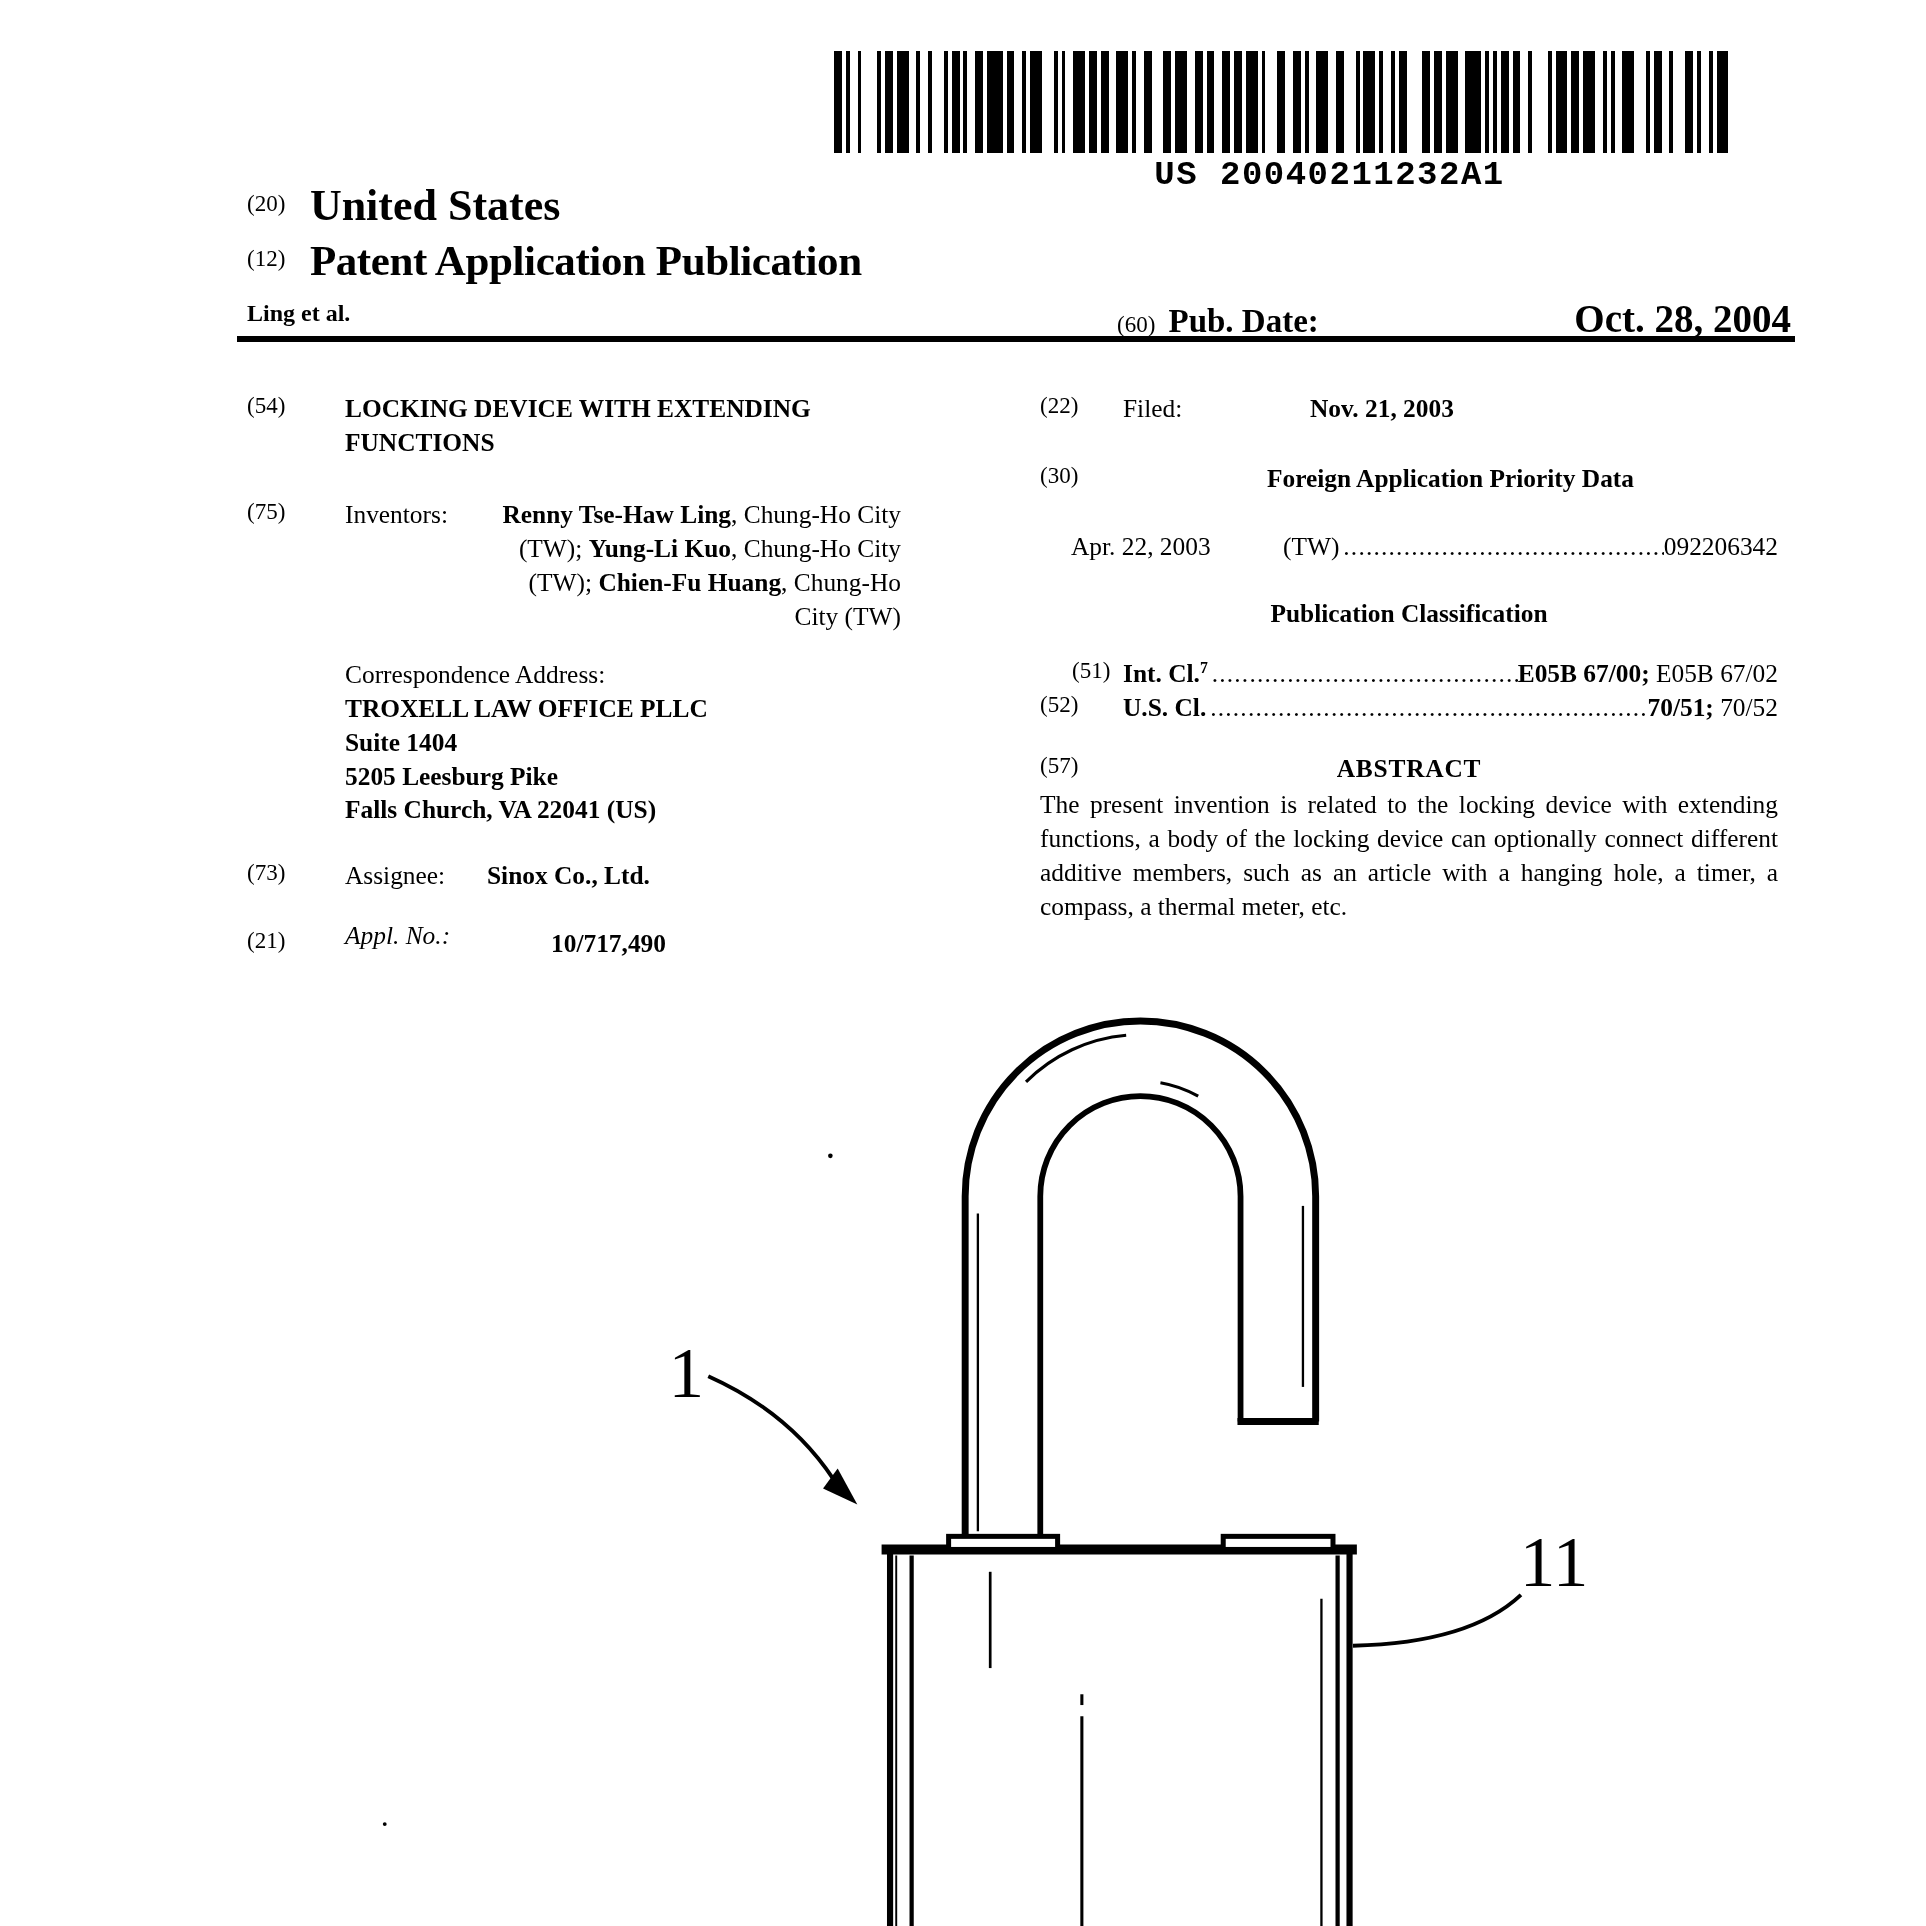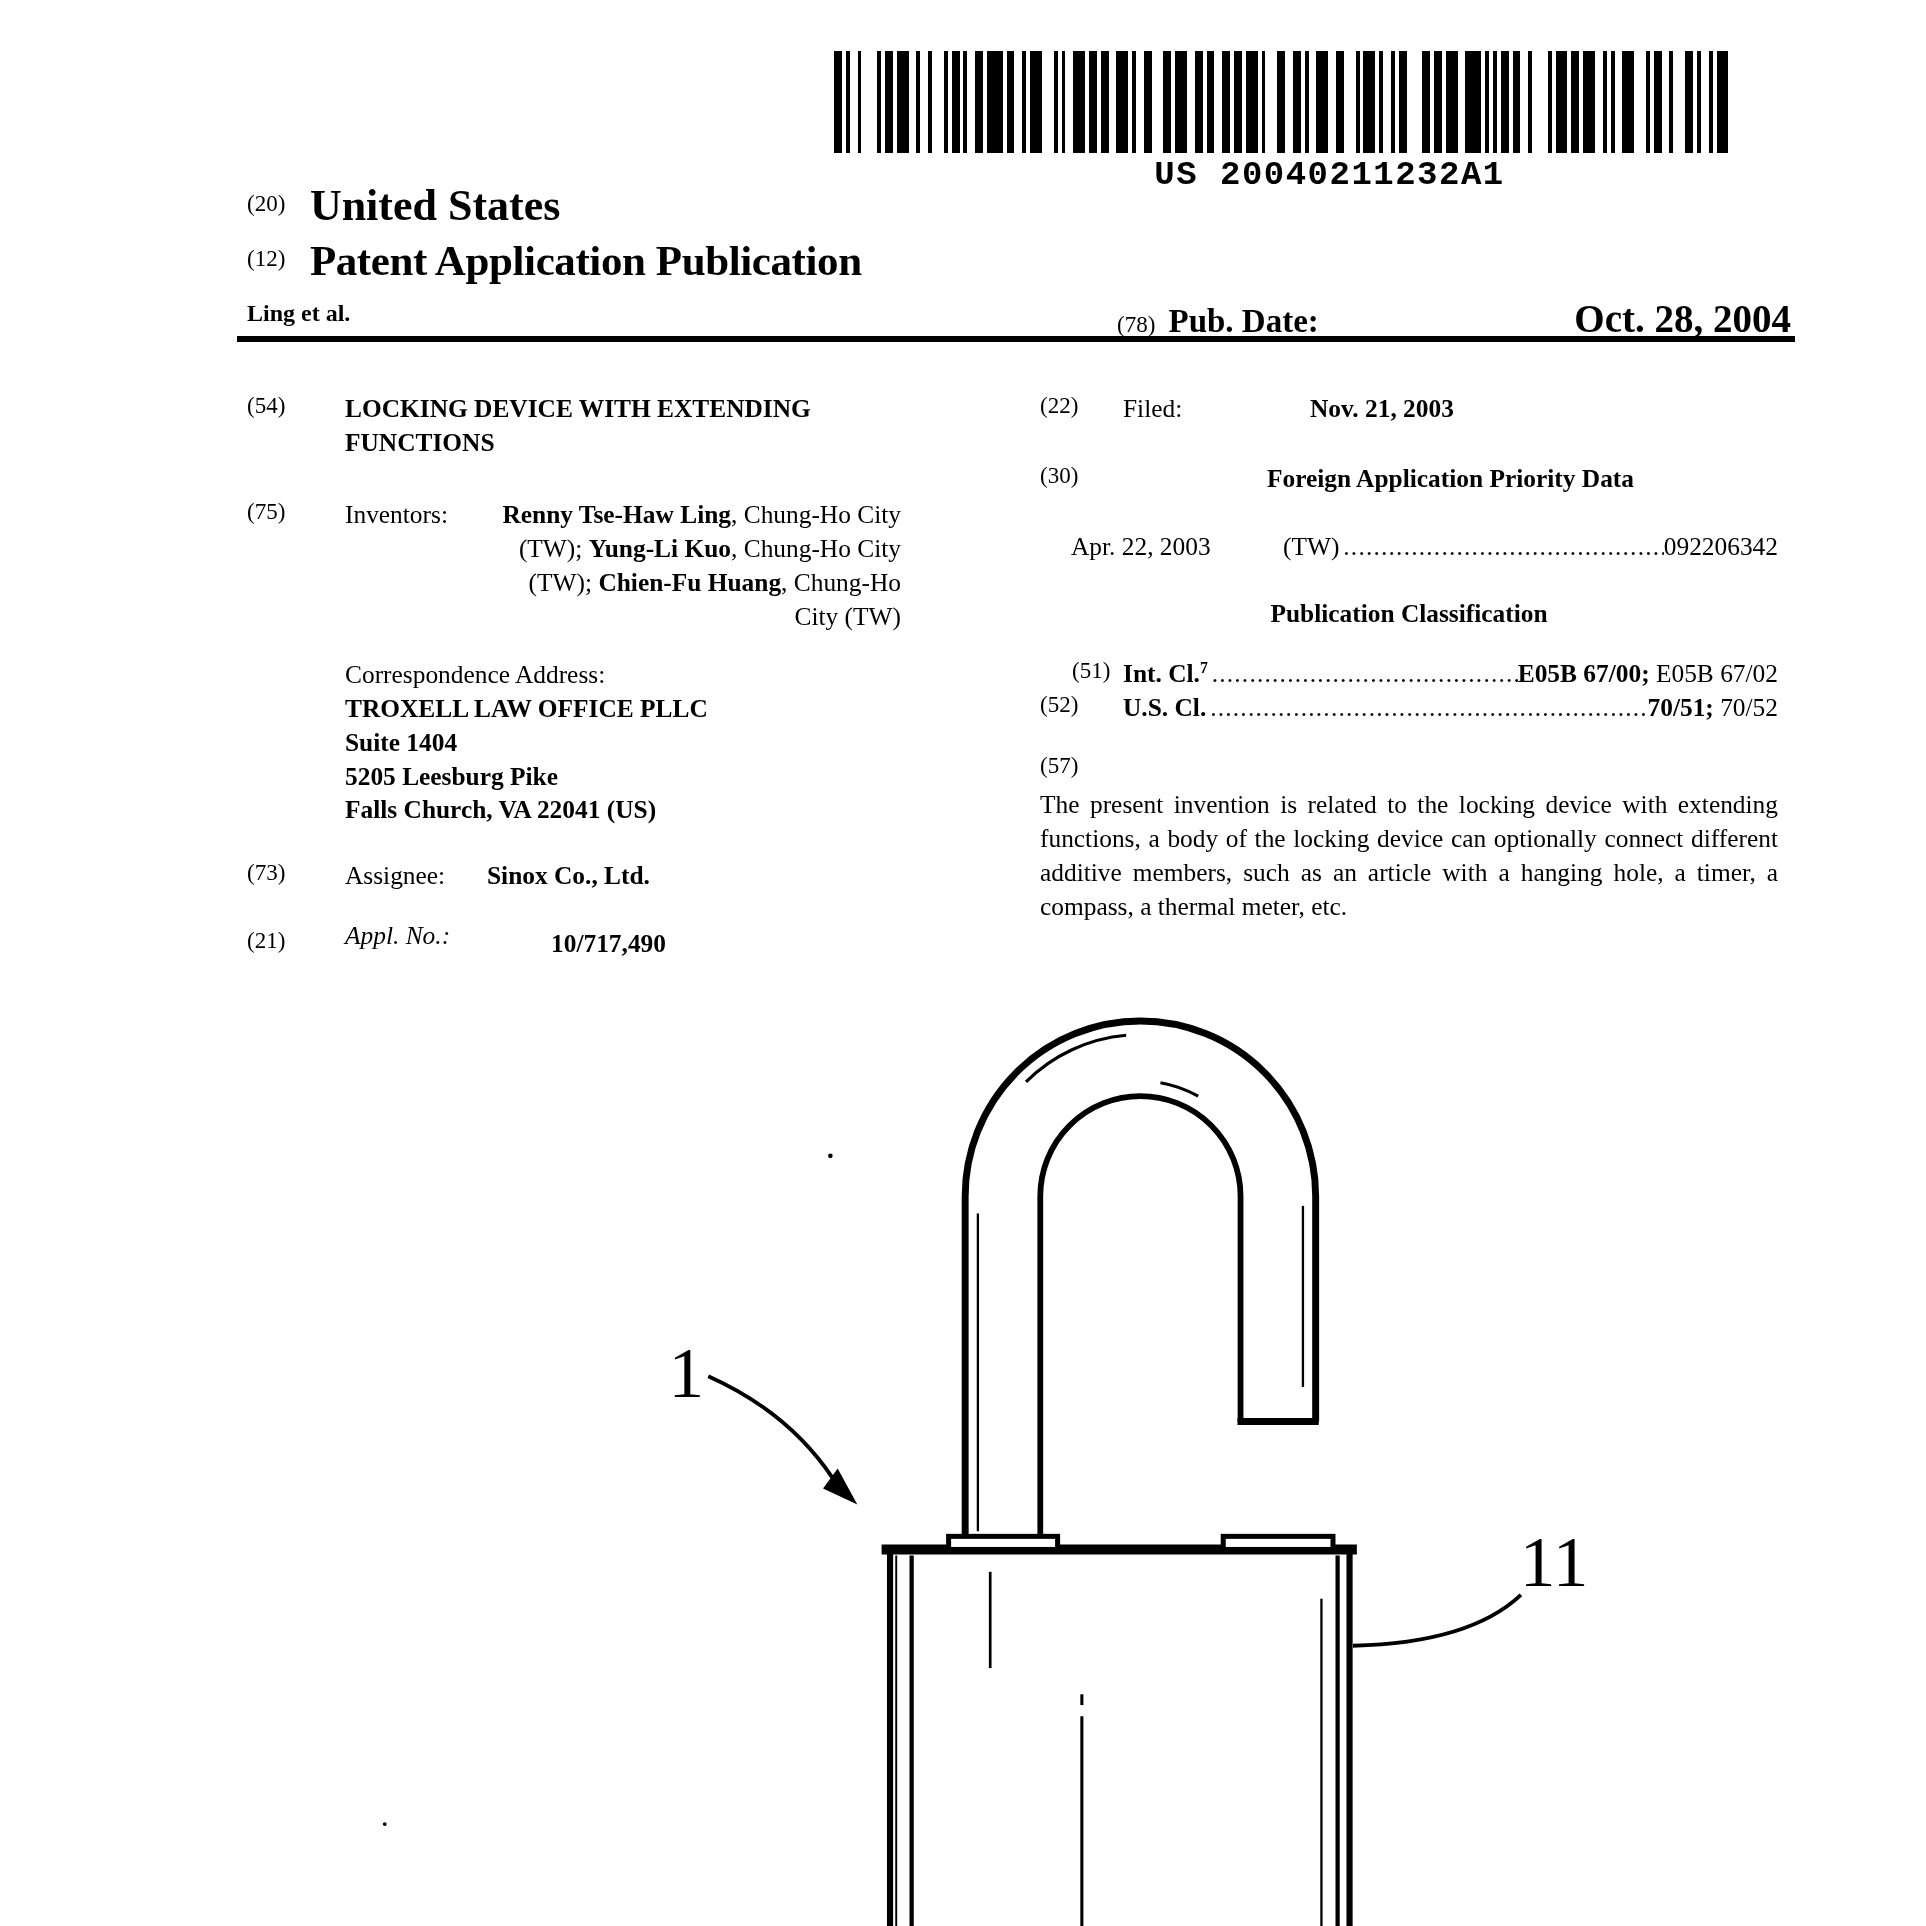--- a/index.html
+++ b/index.html
@@ -173,21 +173,21 @@
   <div class="abs" style="left:247px;top:236px;white-space:nowrap;">
     <span class="code" style="vertical-align:9.2px;">(12)</span>
     <span class="b" style="font-size:43px;margin-left:23px;letter-spacing:-0.4px;">Patent Application Publication</span>
   </div>
 
 
   <div class="abs b" style="left:247px;top:300px;font-size:24px;">Ling et al.</div>
 
   <div class="abs" style="left:1117px;top:296px;width:674px;display:flex;align-items:baseline;justify-content:space-between;white-space:nowrap;">
     <span>
-      <span class="code">(78)</span>
+      <span class="code">(60)</span>
       <span class="b" style="font-size:33px;margin-left:11.6px;">Pub. Date:</span>
     </span>
     <span class="b" style="font-size:39px;">Oct. 28, 2004</span>
   </div>
 
   <div class="abs" style="left:237px;top:336px;width:1558px;height:6.2px;background:#000;"></div>
 
   <div class="abs code" style="left:247px;top:393px;">(54)</div>
   <div class="abs b body-txt" style="left:345px;top:391px;width:578px;">LOCKING DEVICE WITH EXTENDING FUNCTIONS</div>
 
@@ -233,20 +233,21 @@
   </div>
 
   <div class="abs code" style="left:1040px;top:692px;">(52)</div>
   <div class="abs body-txt dotrow" style="left:1123px;top:690px;width:655px;">
     <span class="b nowrap">U.S. Cl.</span>
       <span class="dots">..........................................................................</span>
       <span class="nowrap"><span class="b">70/51;</span> <span>70/52</span></span>
   </div>
 
   <div class="abs code" style="left:1040px;top:753px;">(57)</div>
+  <div class="abs b body-txt" style="left:1040px;top:751px;width:738px;text-align:center;letter-spacing:0.8px;">ABSTRACT</div>
 
   <div class="abs body-txt just" style="left:1040px;top:787px;width:738px;">The present invention is related to the locking device with extending functions, a body of the locking device can optionally connect different additive members, such as an article with a hanging hole, a timer, a compass, a thermal meter, etc.</div>
 
   <svg class="abs" style="left:347px;top:986px;" width="1271" height="1472" viewBox="900 2560 3300 3820" xmlns="http://www.w3.org/2000/svg">
     <defs>
       <pattern id="hatchBoss" patternUnits="userSpaceOnUse" width="60" height="60" patternTransform="rotate(45)">
         <line x1="6" y1="0" x2="6" y2="60" stroke="#000" stroke-width="14"></line>
       </pattern>
       <pattern id="hatchBlock" patternUnits="userSpaceOnUse" width="40" height="40" patternTransform="rotate(-22)">
         <line x1="5" y1="0" x2="5" y2="40" stroke="#000" stroke-width="9"></line>

